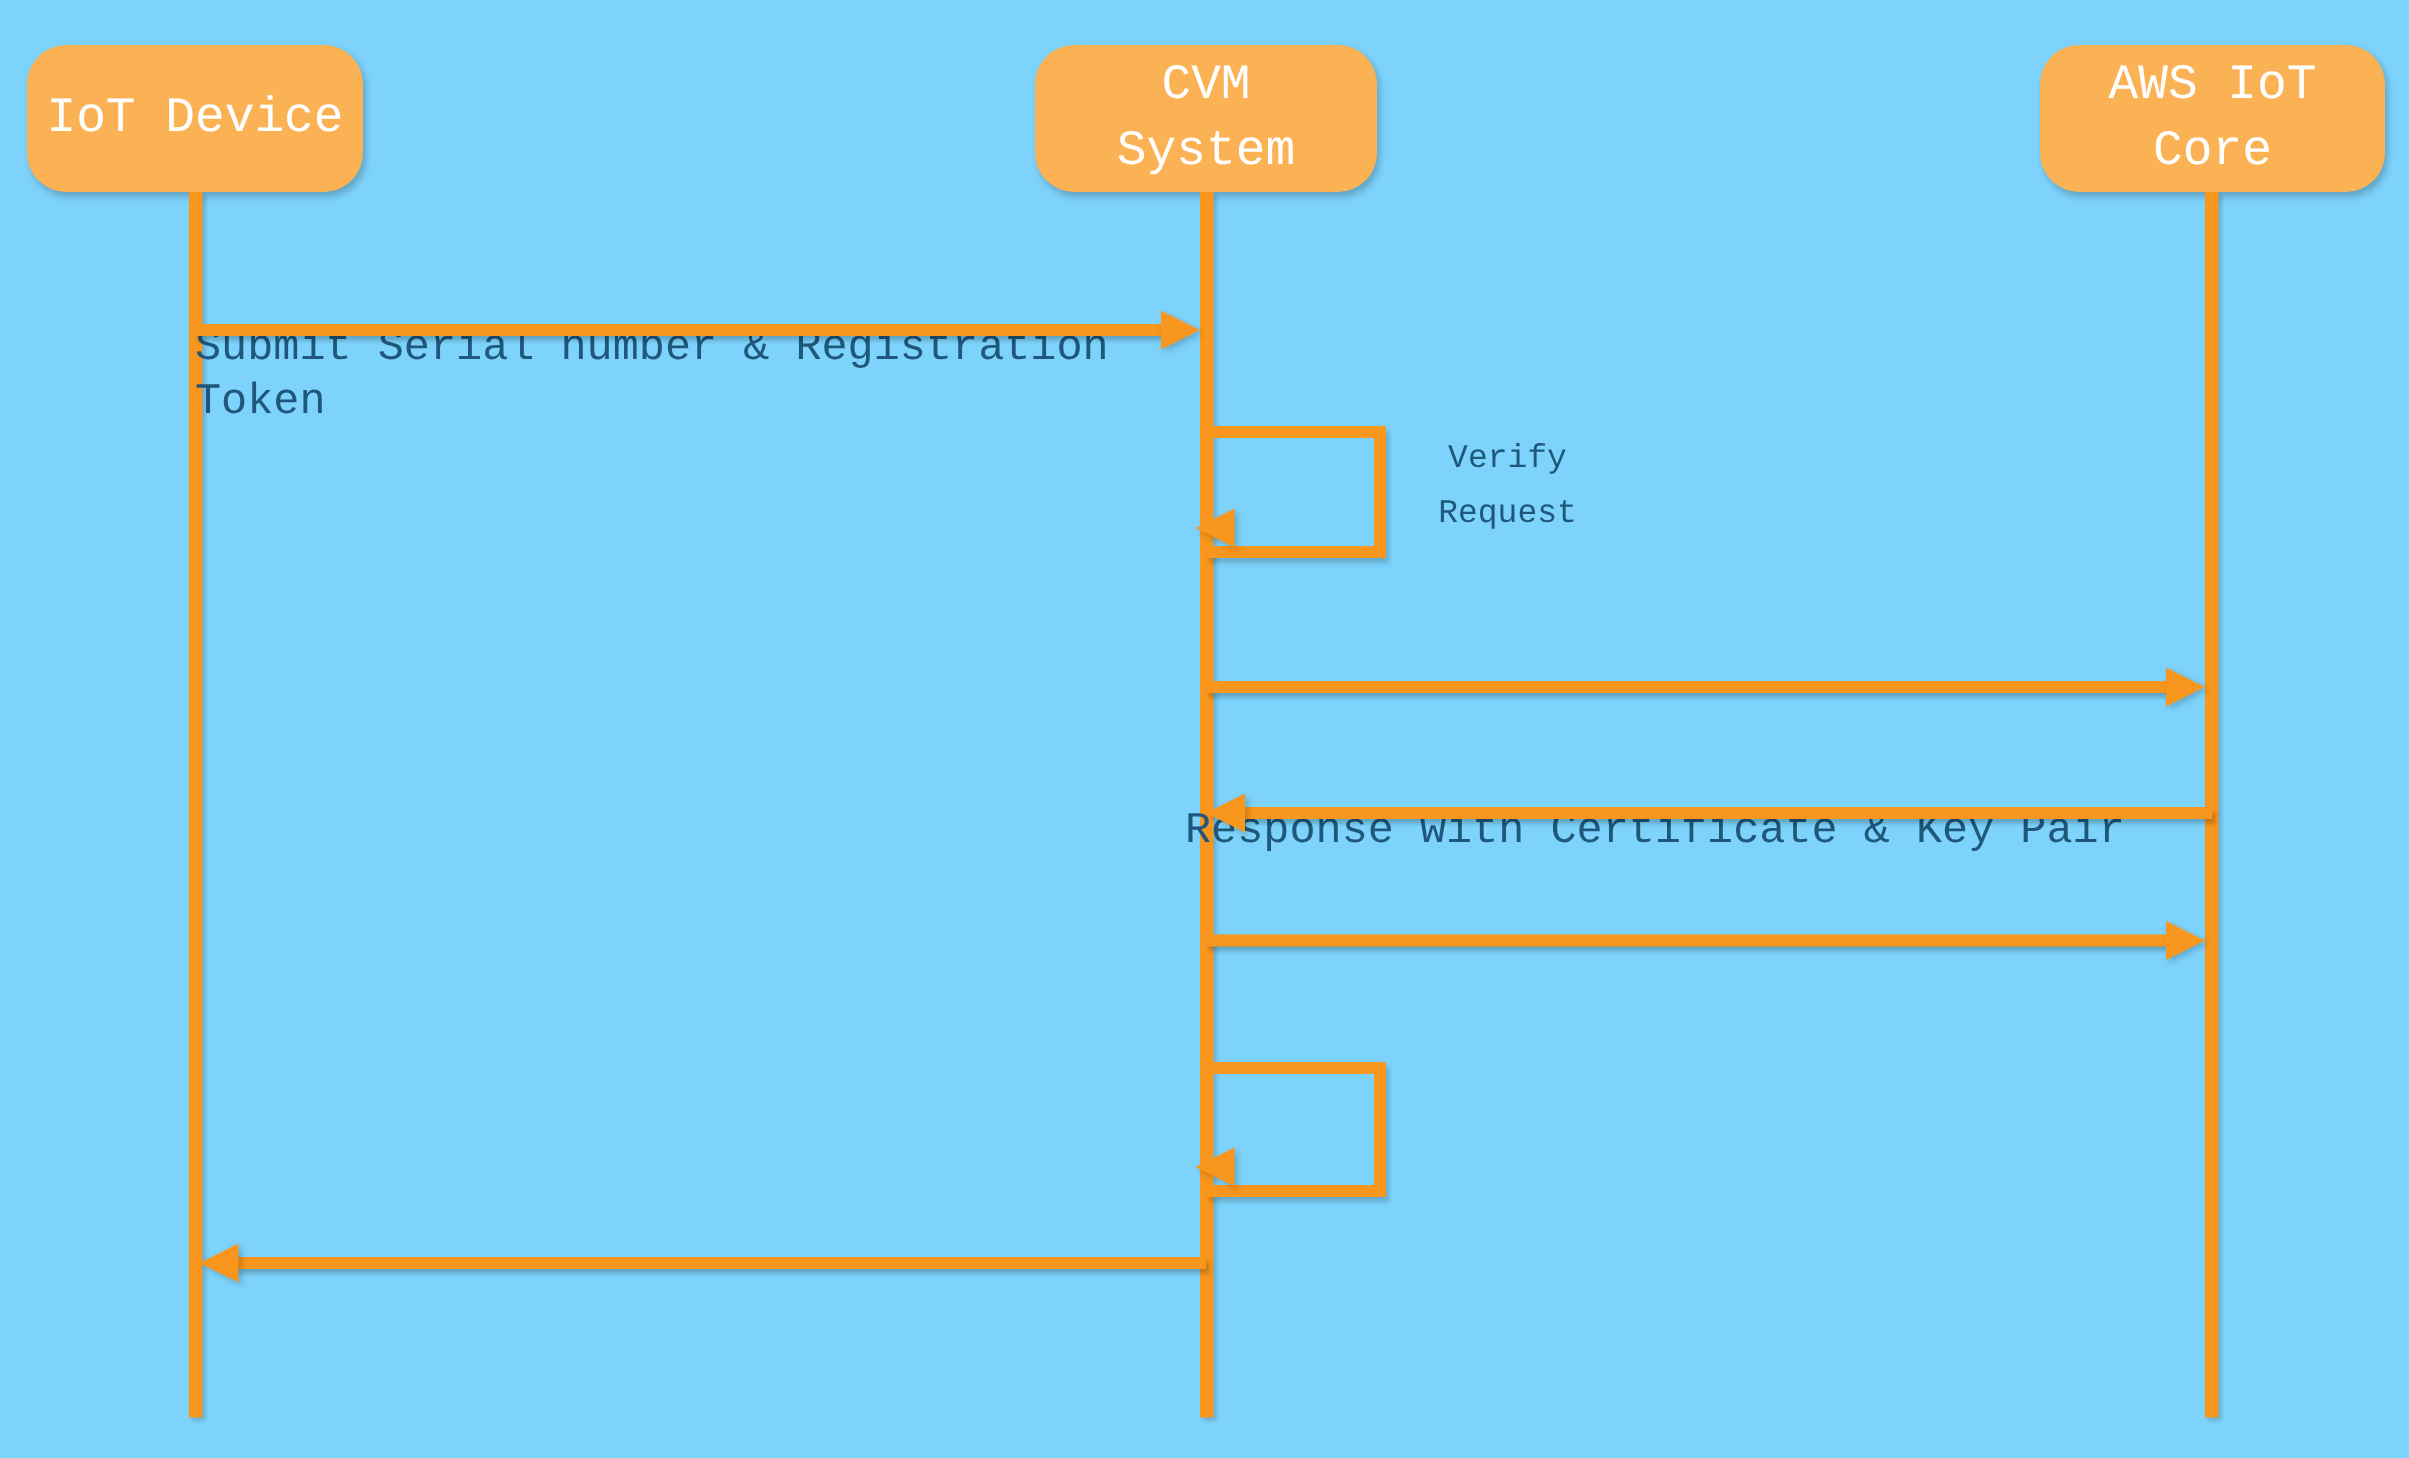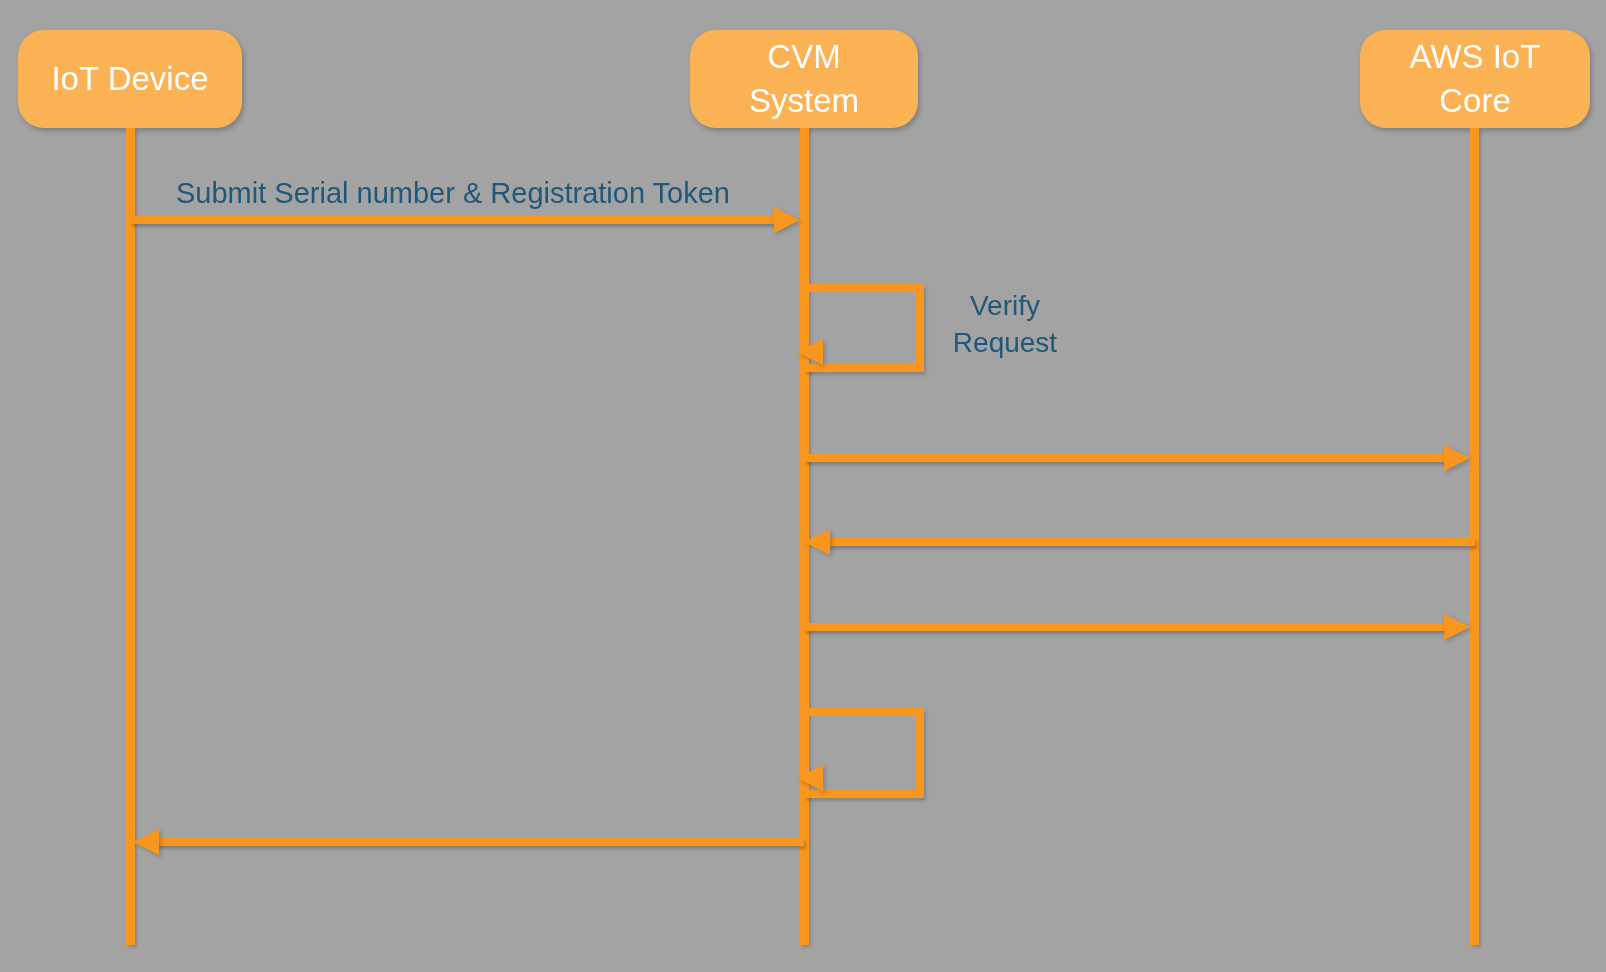--- a/index.html
+++ b/index.html
@@ -1,18 +1,18 @@
 <!DOCTYPE html>
 <html style="--line-color: #F8961D; --actor-fill: #FBB254; --actor-text: #FFFFFF; --text-color: #1F587A;"><head>
 <meta charset="utf-8">
 <style>
   html,body{margin:0;padding:0;background:#ffffff;}
   #canvas{
-    position:relative;width:1606px;height:972px;background:#a3a3a3;overflow:hidden;
-    font-family:Liberation Sans, sans-serif;
+    position:relative;width:1606px;height:972px;background:#7dd3fc;overflow:hidden;
+    font-family:Liberation Mono, monospace;
   }
   .actor{
     position:absolute;top:30px;height:98px;
     background:var(--actor-fill);border-radius:26px;
     color:var(--actor-text);font-size:33px;line-height:44px;font-weight:400;
     display:flex;align-items:center;justify-content:center;text-align:center;
     white-space:pre-line;
     box-shadow:2px 3px 5px rgba(0,0,0,0.22);
   }
   .lifeline{
@@ -35,25 +35,25 @@
     border-top:13px solid transparent;border-bottom:13px solid transparent;
     border-right:26px solid var(--line-color);
     filter:drop-shadow(2px 2px 2px rgba(0,0,0,0.2));
   }
   .loop{
     position:absolute;border:8px solid var(--line-color);border-left:none;
     box-shadow:2px 3px 3px rgba(0,0,0,0.18);
   }
   .msg-label{
     position:absolute;color:var(--text-color);
-    font-size:29px;line-height:36px;text-align:center;white-space:pre-line;
+    font-size:29px;line-height:36px;text-align:left;white-space:pre-line;margin-top:39px;
   }
   .loop-label{
     position:absolute;color:var(--text-color);
-    font-size:28px;line-height:37px;text-align:center;white-space:pre-line;
+    font-size:22px;line-height:37px;text-align:center;white-space:pre-line;
   }
 </style>
 </head>
 <body>
 
 <div id="canvas">
 
   <div class="actor" style="left:18px;width:224px;">IoT Device</div>
   <div class="actor" style="left:1360px;width:230px;">AWS IoT
 Core</div>
@@ -69,20 +69,21 @@
   <div class="ah-r" style="left:774px;top:207px;"></div>
 
   <div class="loop" style="left:804px;top:284px;width:112px;height:72px;"></div>
   <div class="ah-l" style="left:797px;top:339px;"></div>
   <div class="loop-label" style="left:920px;width:170px;top:287px;">Verify
 Request</div>
 
   <div class="hline" style="left:804px;width:640px;top:454px;"></div>
   <div class="ah-r" style="left:1444px;top:445px;"></div>
 
+  <div class="msg-label" style="left:790px;width:650px;top:497px;">Response with Certificate &amp; Key Pair</div>
   <div class="hline" style="left:828px;width:647px;top:538px;"></div>
   <div class="ah-l" style="left:804px;top:529px;"></div>
 
   <div class="hline" style="left:804px;width:640px;top:623px;"></div>
   <div class="ah-r" style="left:1444px;top:614px;"></div>
 
   <div class="loop" style="left:804px;top:708px;width:112px;height:74px;"></div>
   <div class="ah-l" style="left:797px;top:765px;"></div>
 
   <div class="hline" style="left:157px;width:647px;top:838px;"></div>

